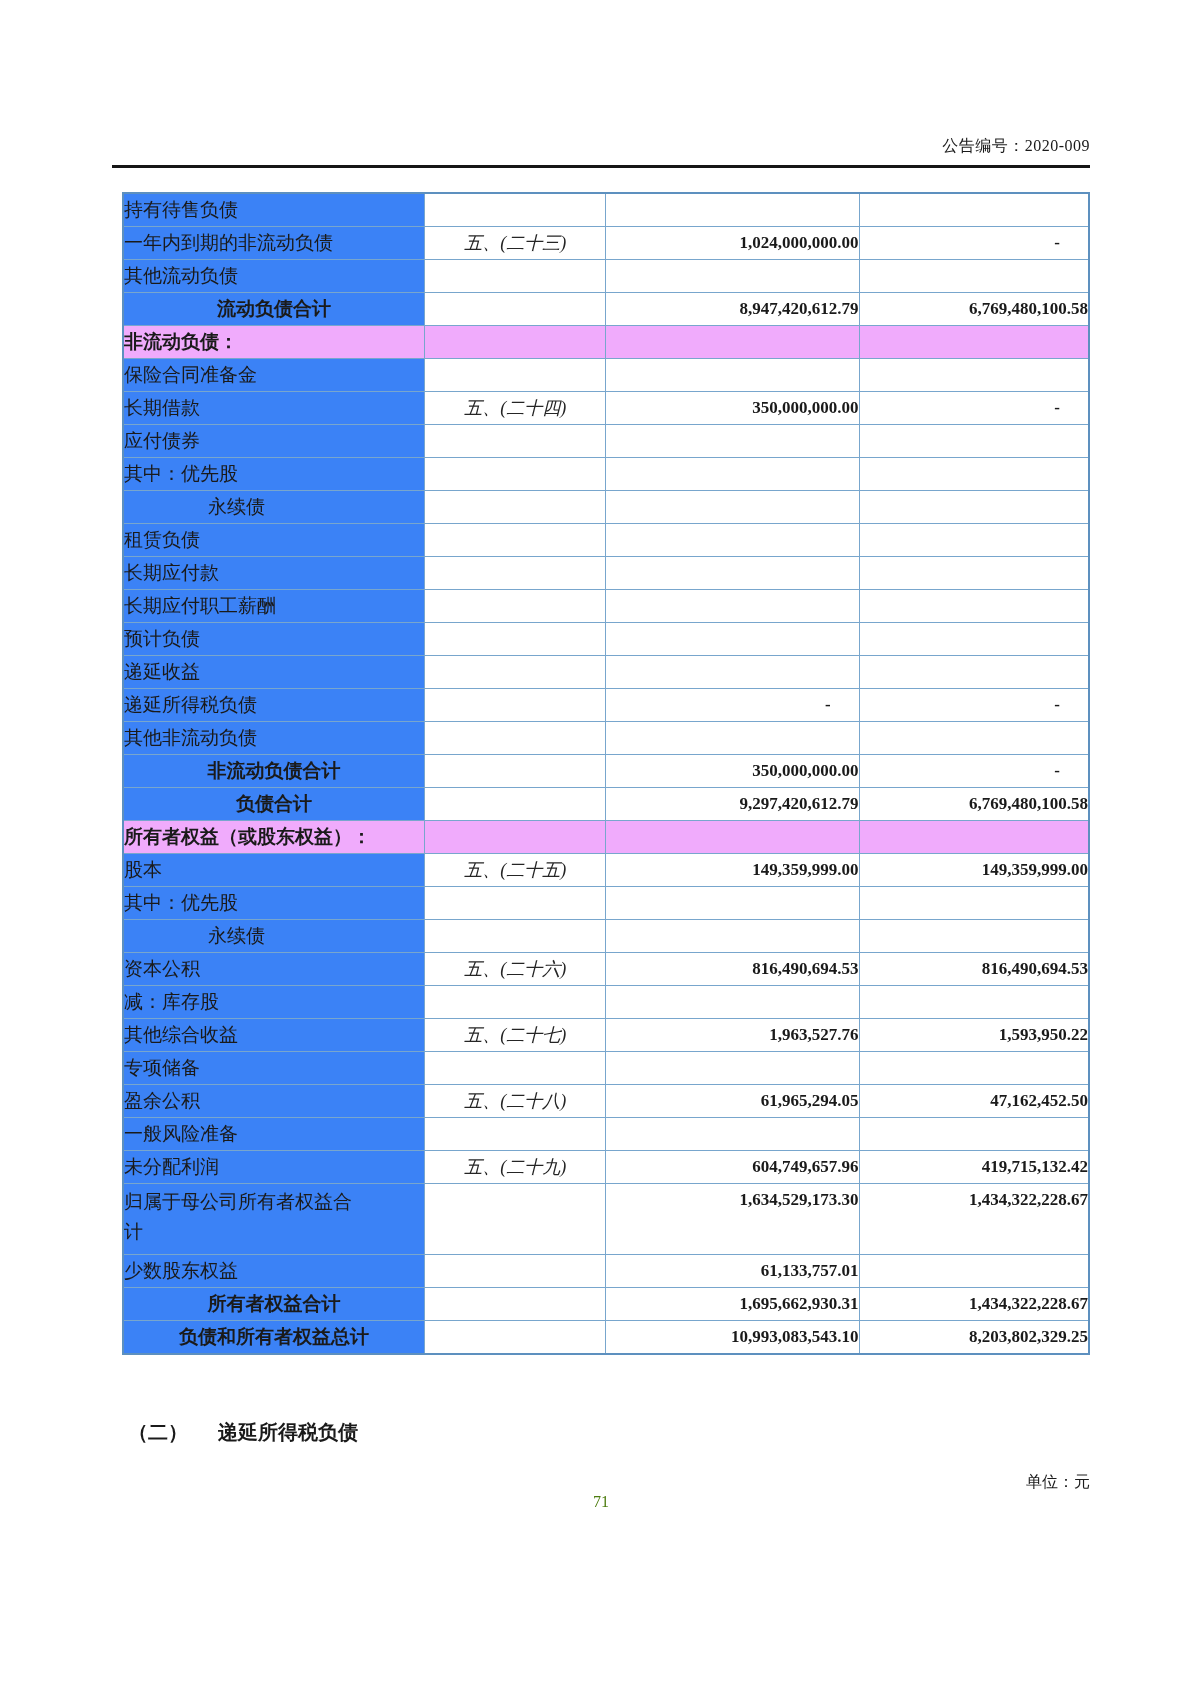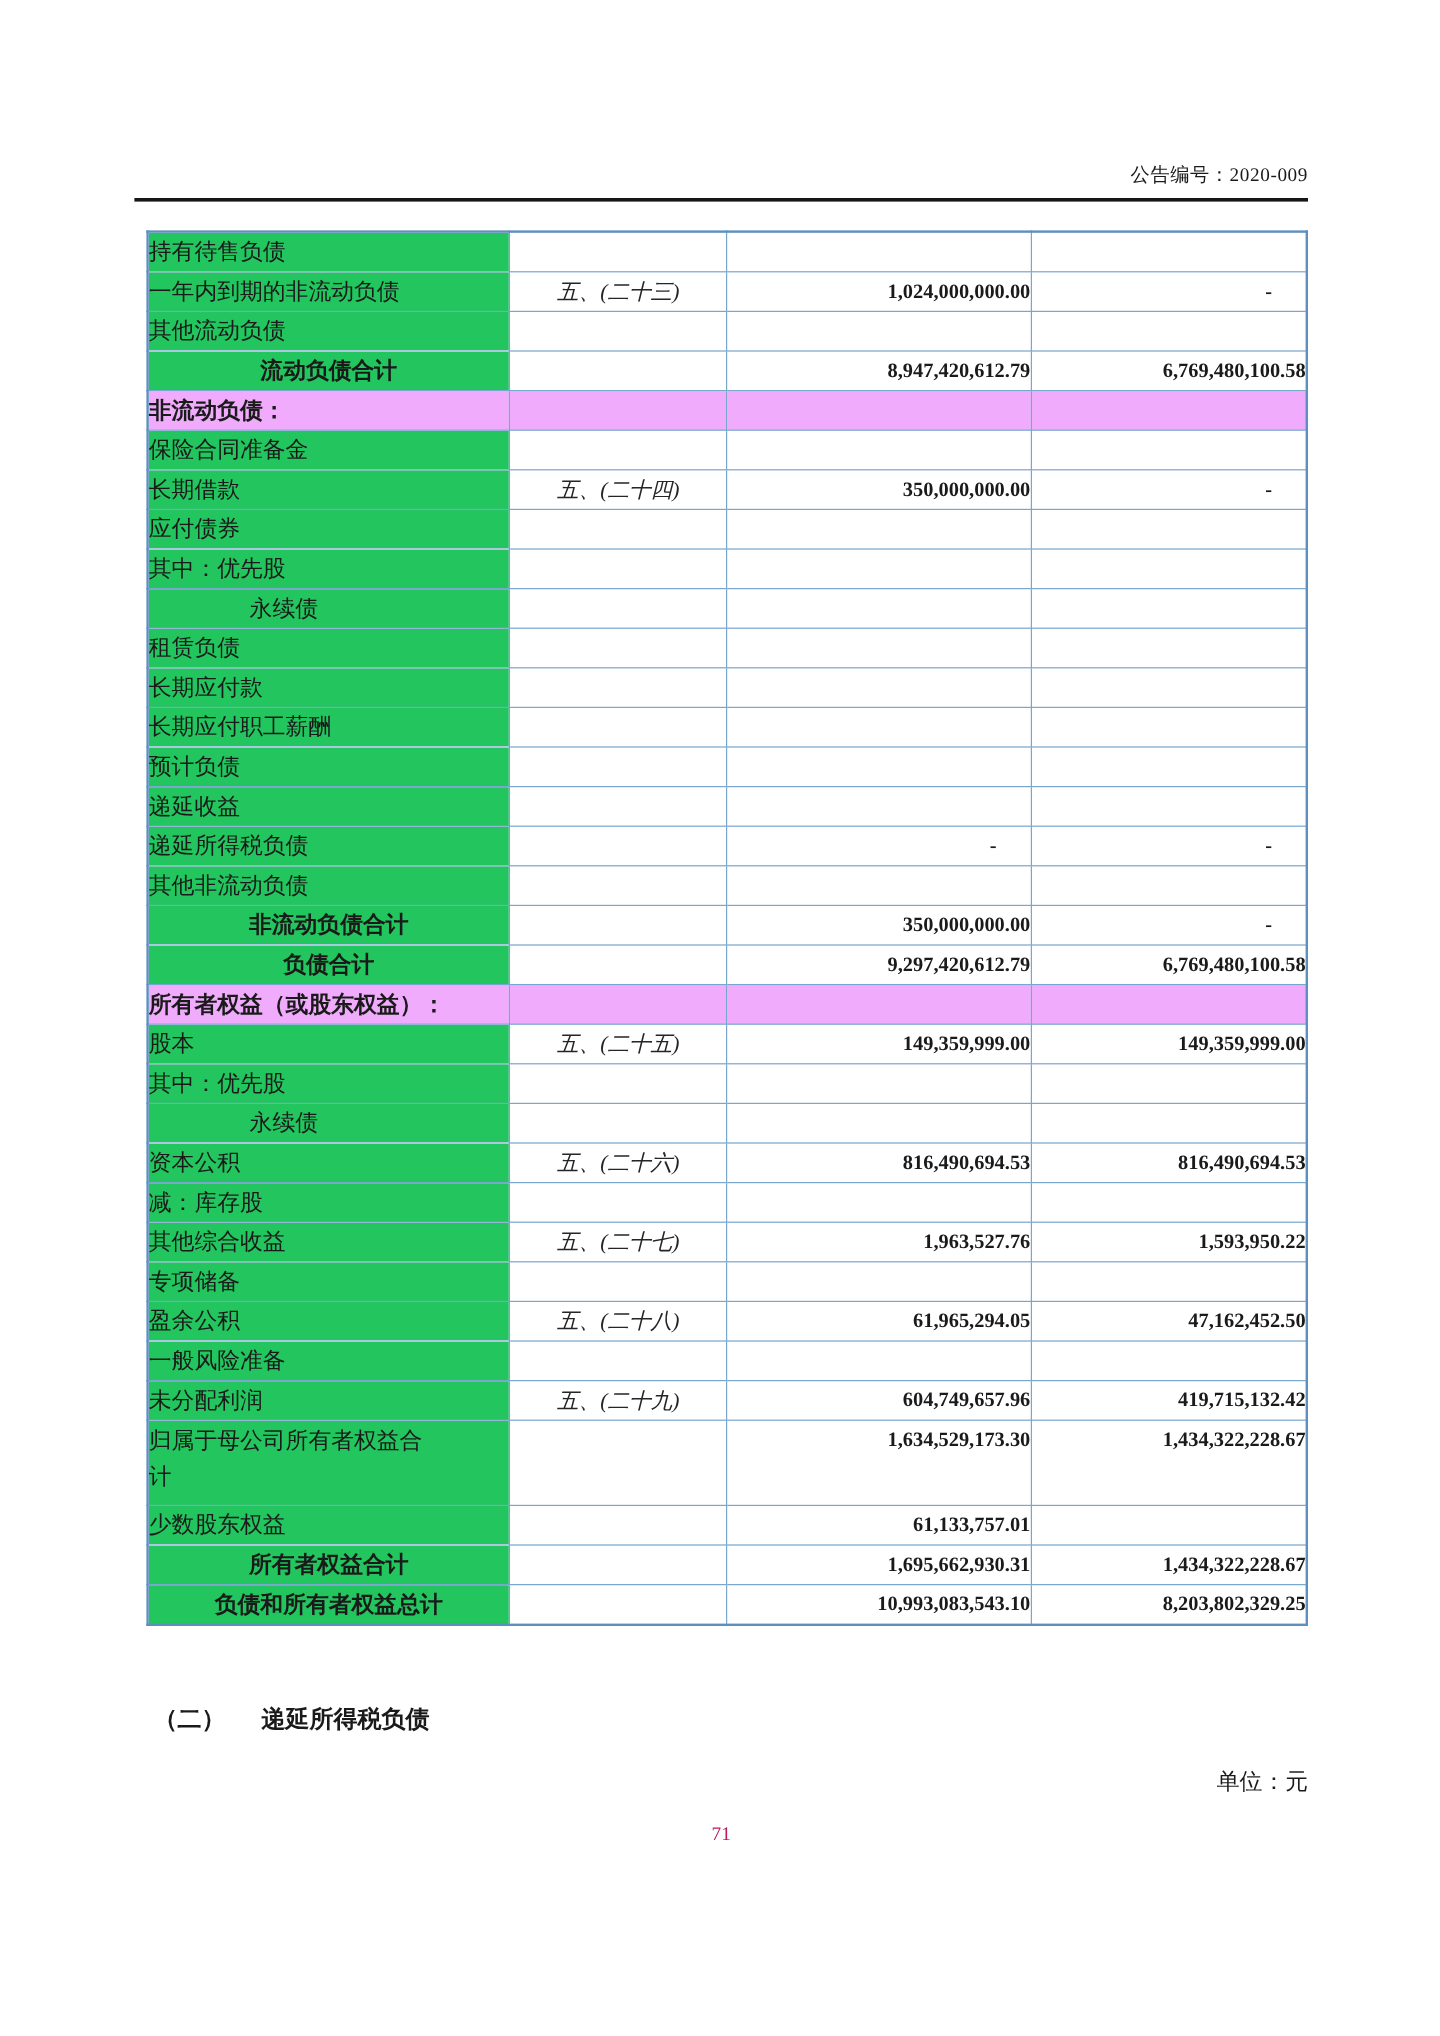--- a/index.html
+++ b/index.html
@@ -16,21 +16,21 @@
 
   table.bs {
     border-collapse:collapse; table-layout:fixed;
     width:968px; margin:24px 0 0 10px;
     border:2px solid #5d90bf;
   }
   table.bs td {
     border:1px solid #78a6cd; height:32px; padding:0;
     overflow:hidden; vertical-align:middle;
   }
-  td.lab { background:#22c55e; font-size:19px; padding-left:8px; padding-right:6px; }
+  td.lab { background:#3b82f6; font-size:19px; padding-left:8px; padding-right:6px; }
   td.lab.indent { padding-left:84px; }
   td.note { font-size:18px; text-align:center; color:#252525;font-style:italic; }
   td.val { font-size:17px; font-weight:bold; text-align:right; padding-right:12px; }
   td.val.dash { padding-right:28px; }
   tr.section td { background:#f0abfc; }
   tr.section td.lab { font-weight:bold; }
   tr.total td.lab { font-weight:bold; text-align:center; padding-left:4px; padding-right:4px; }
   tr.tall td { height:64px; vertical-align:top; }
   tr.tall td.lab { padding-top:3px; padding-right:58px; line-height:30px; }
   tr.tall td.val { padding-top:6px; }
@@ -39,22 +39,22 @@
     display:flex; width:968px; margin:34px 0 0 10px;
     font-size:19px; white-space:nowrap;
   }
   .signatures .sig1 { width:303px; }
   .signatures .sig2 { width:386px; }
   .signatures .sig3 { flex:1; }
 
   .section-heading { margin:64px 0 0 16px; font-size:20px; font-weight:bold; }
   .section-heading .idx { margin-right:30px; }
 
-  .unit-label { text-align:right; margin-top:26px; font-size:19px; }
-  .page-number { text-align:center; margin-top:22px; font-size:16px; color:#be185d; }
+  .unit-label { text-align:right; margin-top:26px; font-size:16px; }
+  .page-number { text-align:center; font-size:16px; color:#4d7c0f; }
 </style>
 </head>
 <body>
 
 <div class="content">
 
   <div class="doc-number">公告编号：2020-009</div>
 
   <div class="header-rule"></div>
 

